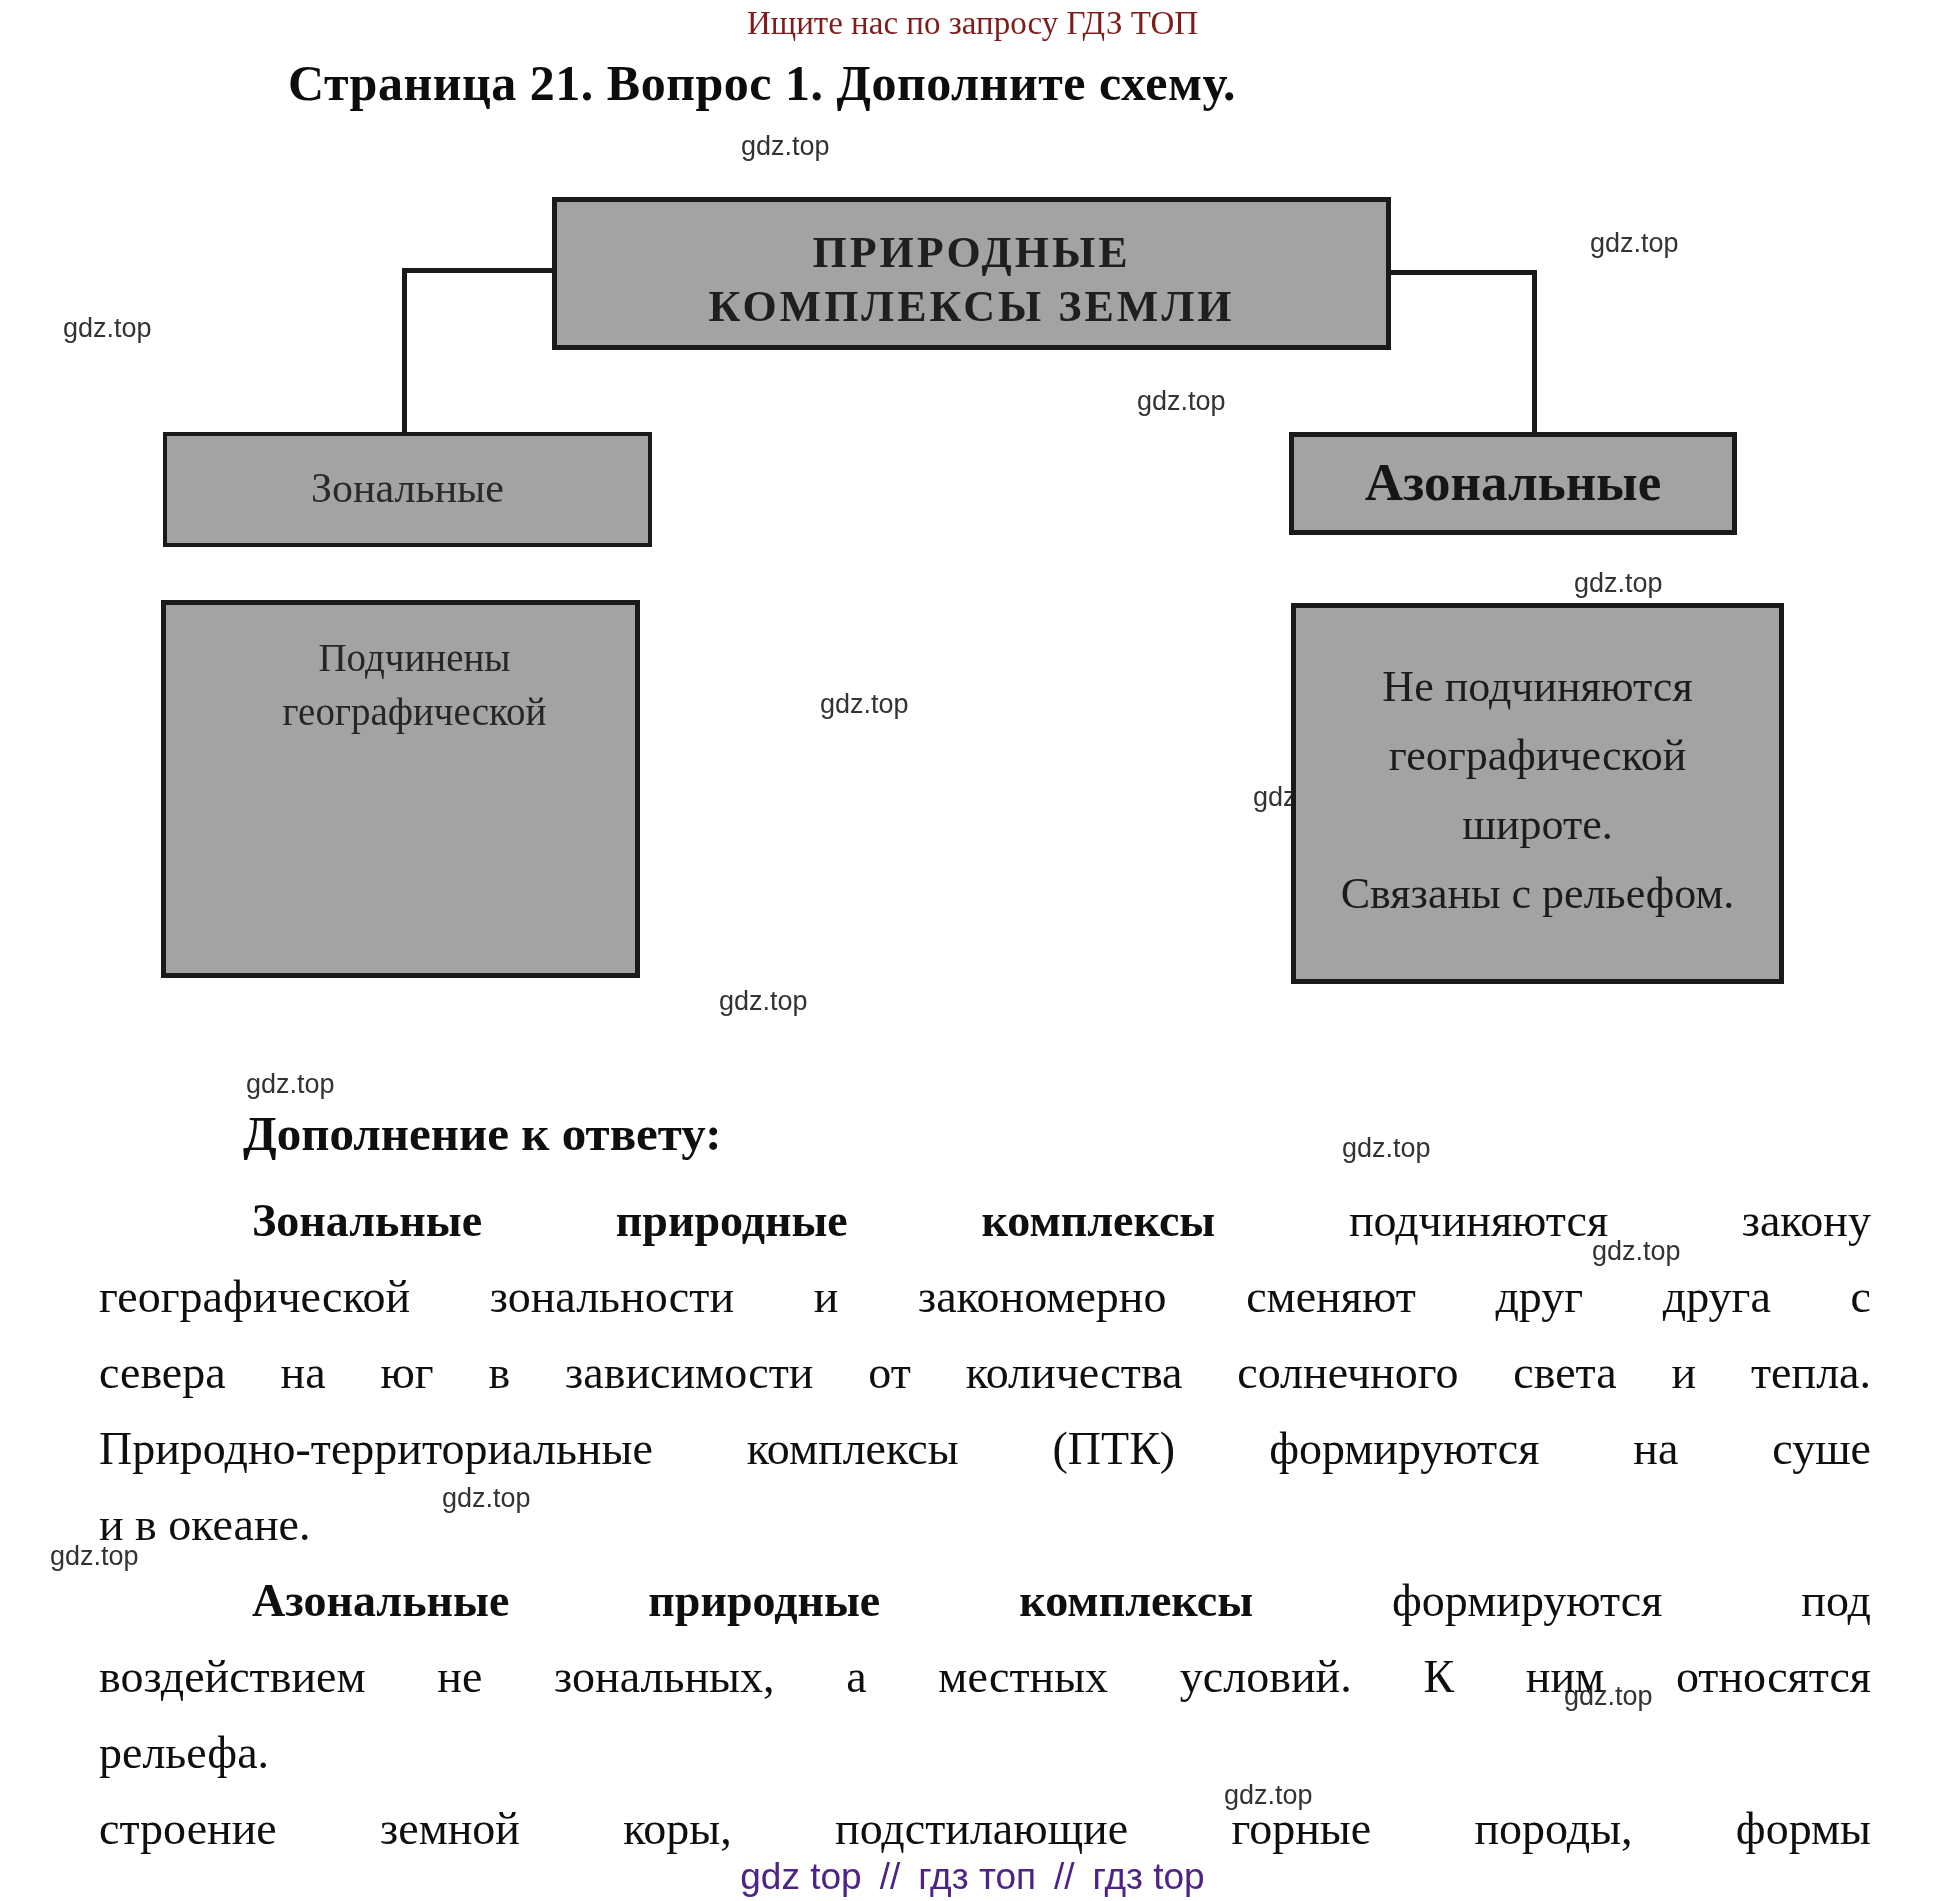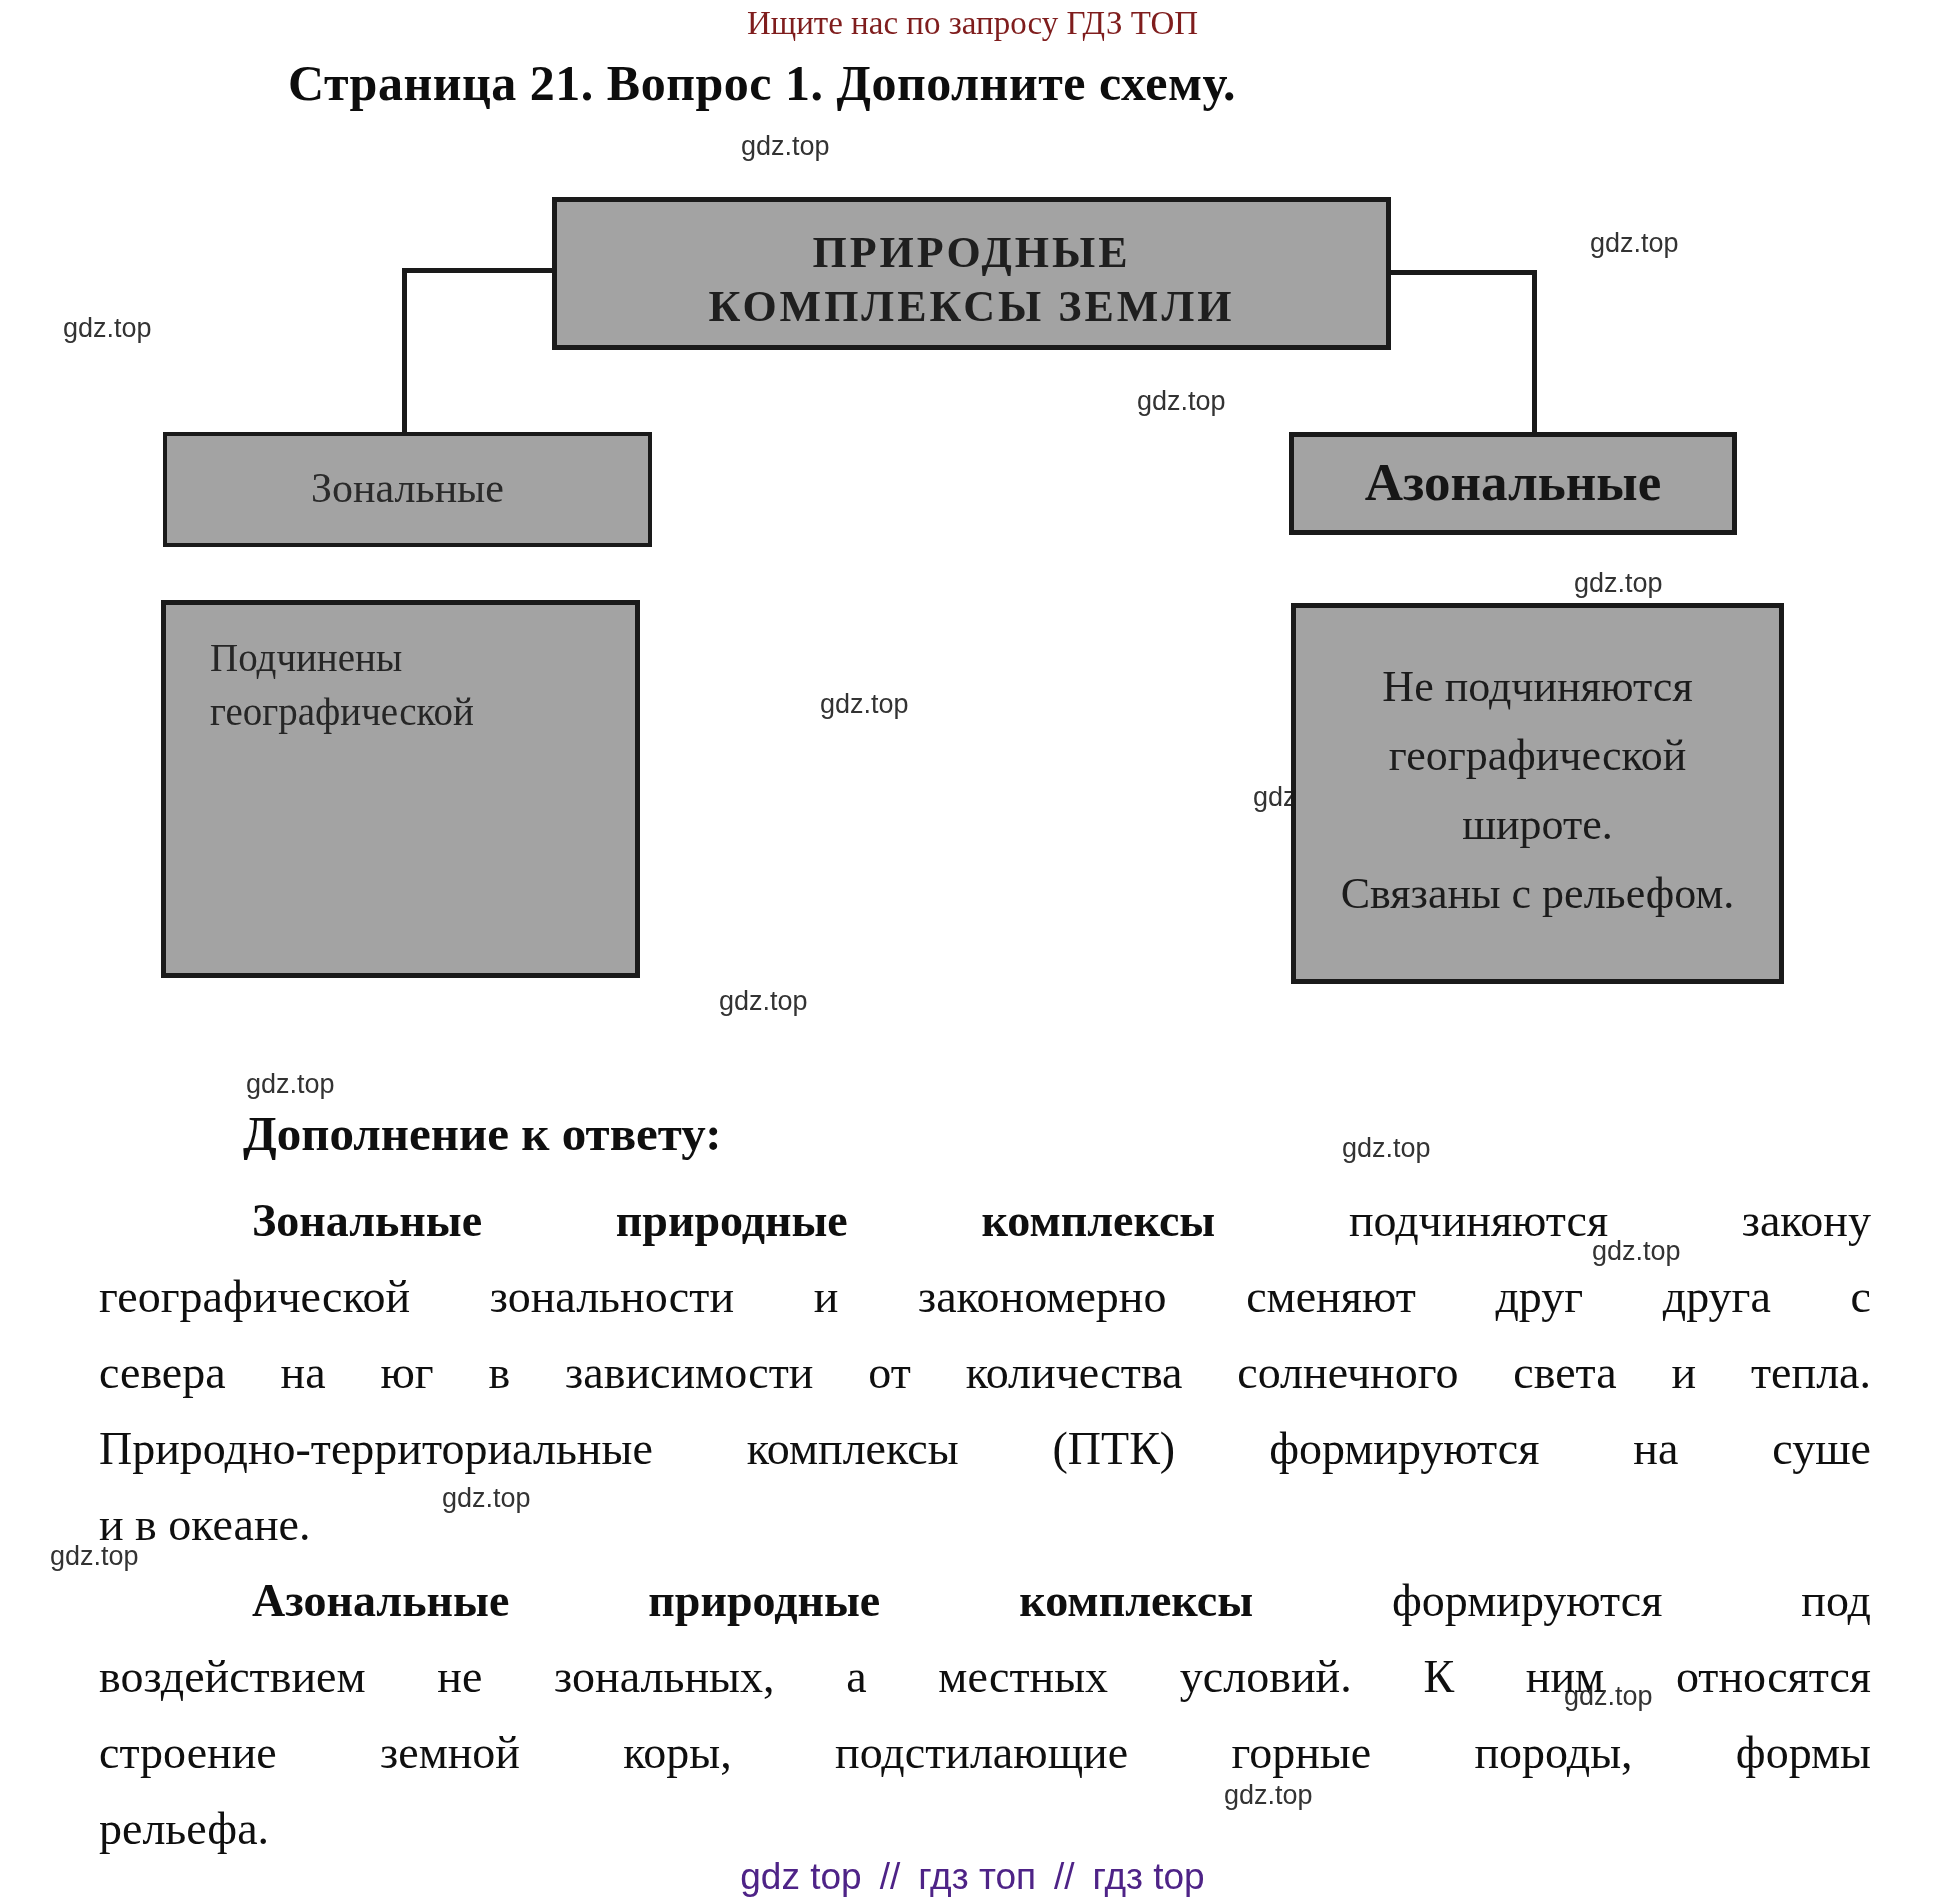--- a/index.html
+++ b/index.html
@@ -39,21 +39,21 @@
     text-align:center;font-size:42px;line-height:105px;color:#2a2a2a;
   }
   .azonal-box{
     left:1289px;top:432px;width:448px;height:103px;text-align:center;
     font-weight:bold;font-size:53px;line-height:91px;color:#161616;
   }
   .zonal-desc{
     left:161px;top:600px;width:479px;height:378px;
     padding:26px 16px 0 44px;font-size:39px;line-height:54px;color:#262626;
   }
-  .zonal-desc span{display:block;}
+  .zonal-desc span{display:block;text-align:center;}
   .azonal-desc{
     left:1291px;top:603px;width:493px;height:381px;text-align:center;
     padding-top:44px;font-size:44px;line-height:69px;color:#1c1c1c;
   }
   .azonal-desc span{display:block;}
   .cline{position:absolute;background:#1a1a1a;}
   
   .answer{
     position:absolute;left:99px;top:1097px;width:1772px;color:#0f0f0f;
   }
@@ -138,20 +138,20 @@
   <div class="answer-heading">Дополнение к ответу:</div>
 
   <div class="aline first"><b>Зональные природные комплексы</b><span> подчиняются закону</span></div>
   <div class="aline">географической зональности и закономерно сменяют друг друга с</div>
   <div class="aline">севера на юг в зависимости от количества солнечного света и тепла.</div>
   <div class="aline">Природно-территориальные комплексы (ПТК) формируются на суше</div>
   <div class="aline end">и в океане.</div>
 
   <div class="aline first"><b>Азональные природные комплексы</b><span> формируются под</span></div>
   <div class="aline">воздействием не зональных, а местных условий. К ним относятся</div>
+  <div class="aline end">рельефа.</div>
   <div class="aline">строение земной коры, подстилающие горные породы, формы</div>
-  <div class="aline end">рельефа.</div>
 </div>
 
 <div class="footer">
   <span>gdz top</span><span class="fsep">//</span><span>гдз топ</span><span class="fsep">//</span><span>гдз top</span>
 </div>
 
 
 </body></html>

